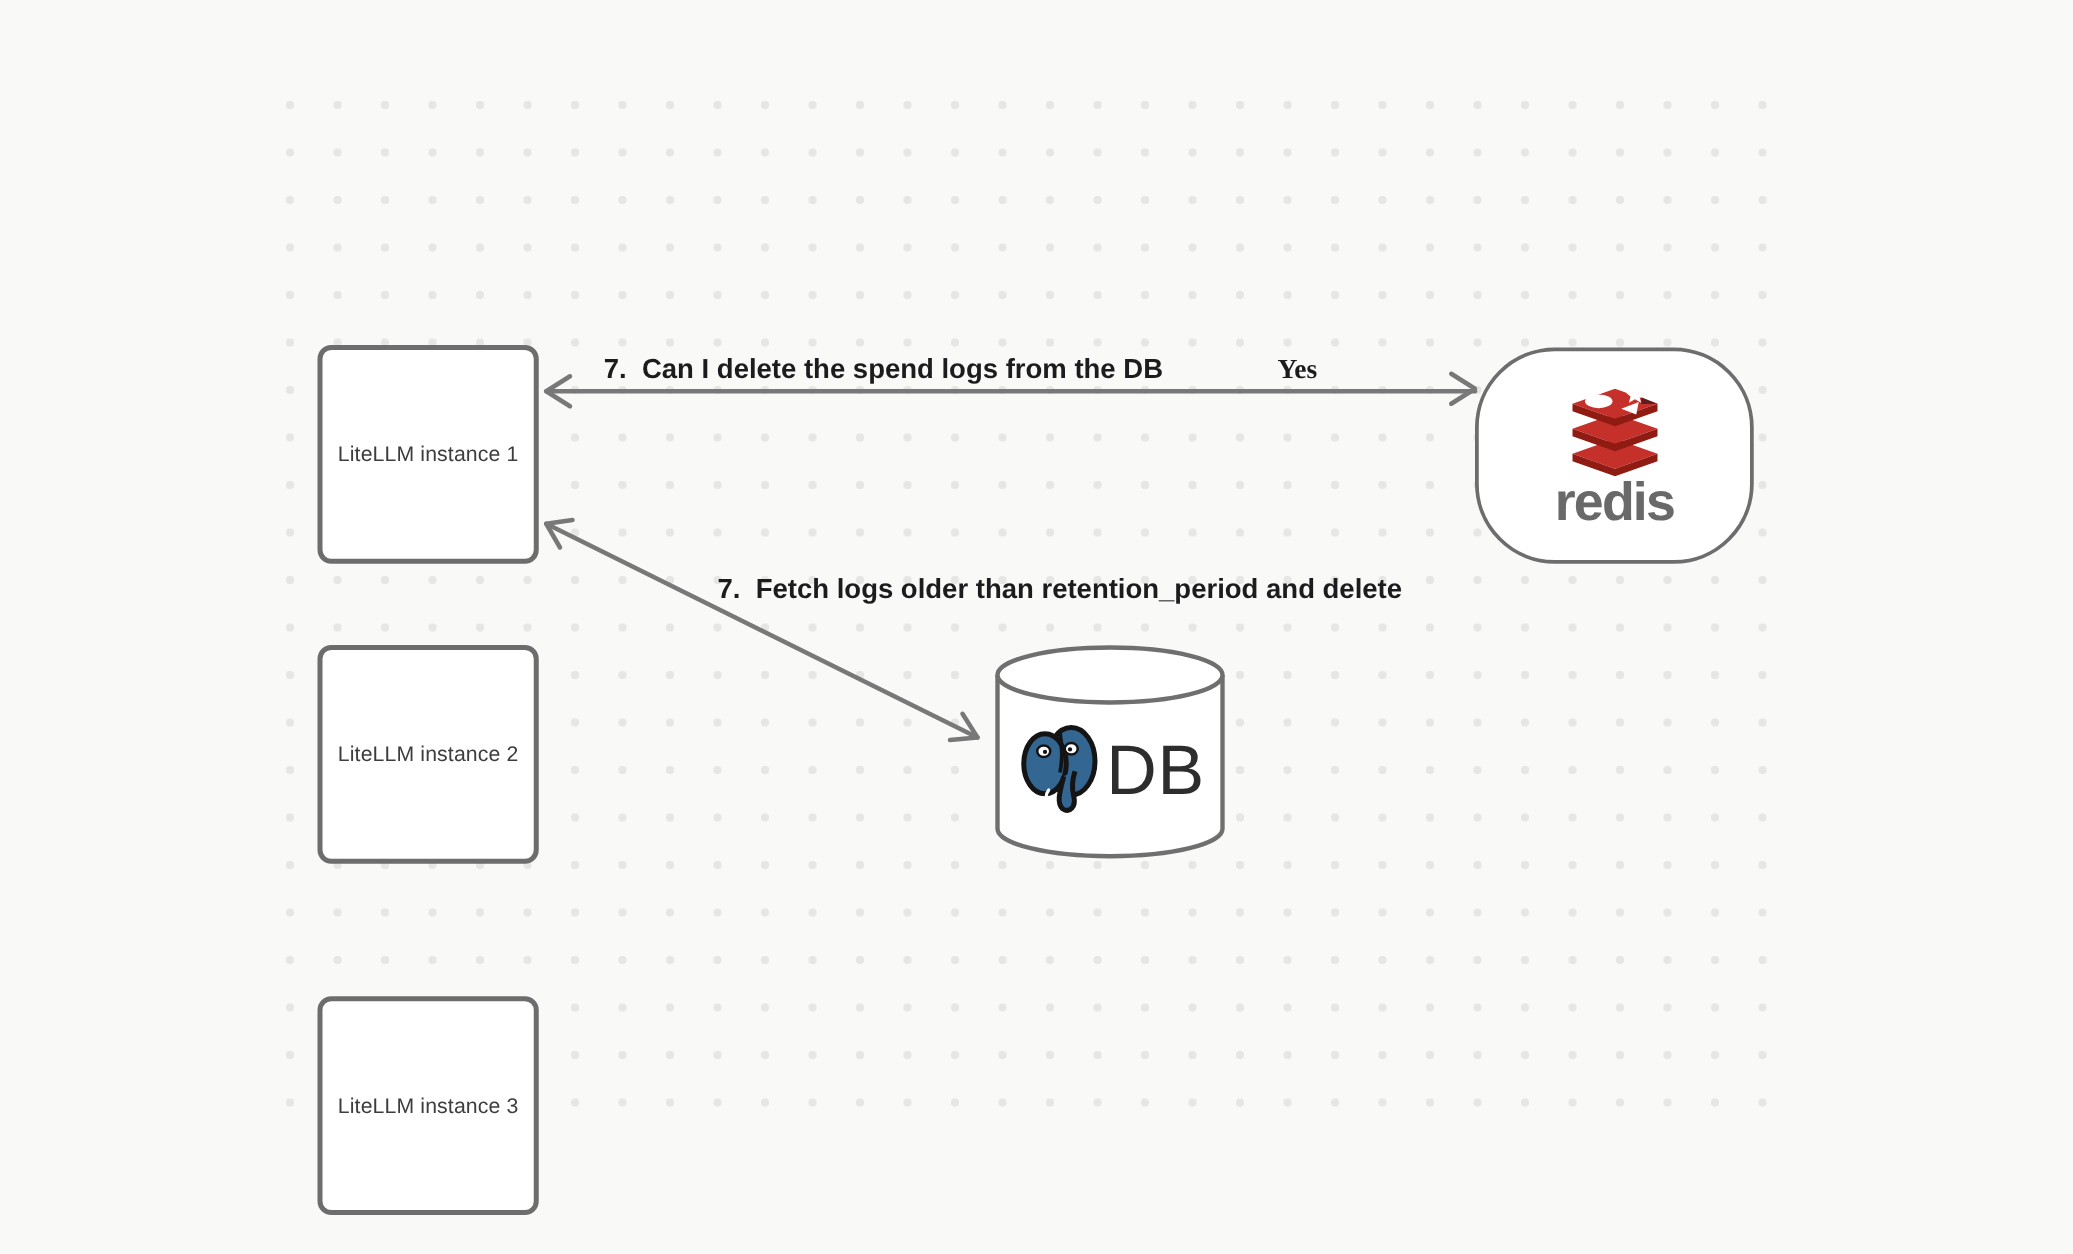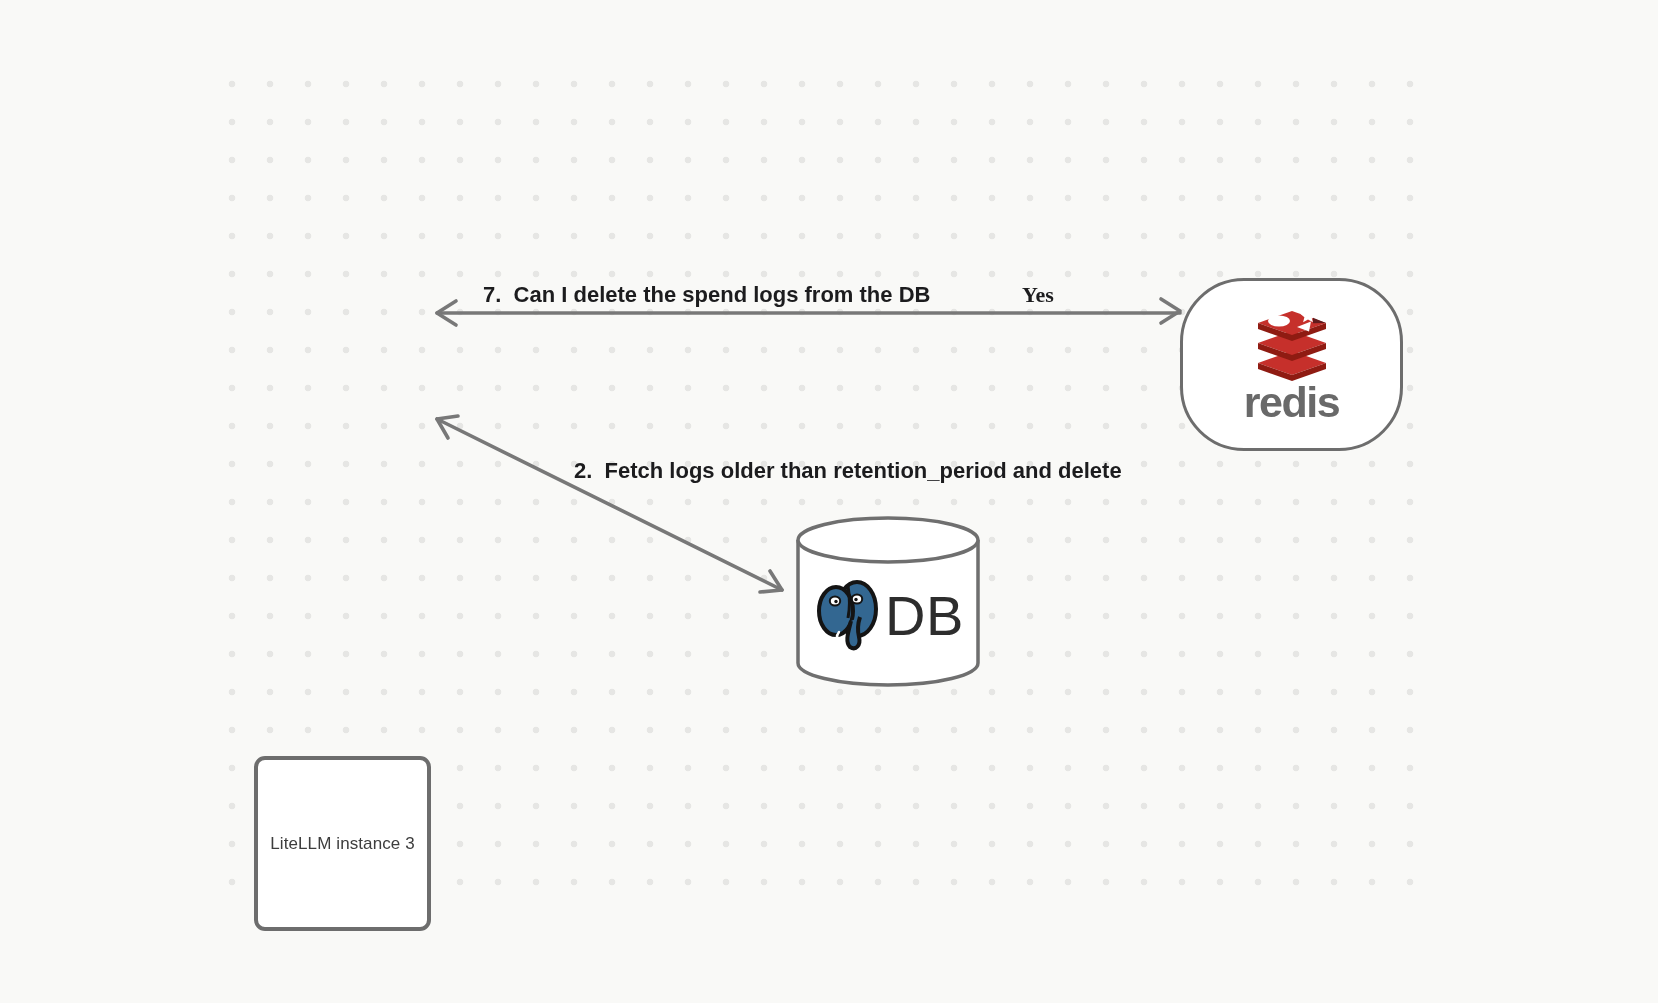--- a/index.html
+++ b/index.html
@@ -35,21 +35,21 @@
     background: #ffffff;
     border: 4px solid #6d6d6d;
     border-radius: 11px;
     display: flex; align-items: center; justify-content: center;
   }
   .inst-box .inst-label {
     font-size: 17px; color: #3d3d3d; letter-spacing: 0.1px;
   }
   #inst1 { top: 276px; }
   #inst2 { top: 516px; }
-  #inst3 { top: 756px; }
+  #inst3 { top: 797px; }
 
   
   .redis-node {
     position: absolute;
     left: 1180px; top: 278px;
     width: 223px; height: 173px;
     background: #ffffff;
     border: 3.5px solid #6d6d6d;
     border-radius: 64px;
     display: flex; flex-direction: column;
@@ -95,20 +95,26 @@
       <path class="edge-stroke" d="M1161,299 L1180,311 L1161,323"></path>
     </g>
 
     <g>
       <path class="edge-stroke" d="M437,419 L782,590"></path>
       <path class="edge-stroke" d="M458,416 L437,419 L448,438"></path>
       <path class="edge-stroke" d="M760,592 L782,590 L770,571"></path>
     </g>
   </svg>
 
+  <div class="inst-box" id="inst1">
+    <span class="inst-label">LiteLLM instance 1</span>
+  </div>
+  <div class="inst-box" id="inst2">
+    <span class="inst-label">LiteLLM instance 2</span>
+  </div>
   <div class="inst-box" id="inst3">
     <span class="inst-label">LiteLLM instance 3</span>
   </div>
 
   <div class="redis-node">
     <svg width="82" height="76" viewBox="0 0 82 76">
 
       <g transform="translate(1,42)">
         <path d="M40,2 L74,14 L40,26 L6,14 Z" fill="#c6302b"></path>
         <path d="M6,14 L6,20 L40,32 L74,20 L74,14 L40,26 Z" fill="#8f1b12"></path>
@@ -151,15 +157,15 @@
       <circle cx="24" cy="25.5" r="1.7" fill="#141414"></circle>
       <circle cx="44" cy="23.5" r="1.7" fill="#141414"></circle>
 
       <path d="M27,56 C24,60 24,64 28,66" fill="none" stroke="#ffffff" stroke-width="2.5" stroke-linecap="round"></path>
     </svg>
     <span class="db-label">DB</span>
   </div>
 
   <div class="edge-label" id="edge1-label">7.  Can I delete the spend logs from the DB</div>
   <div class="edge-label" id="edge1-answer">Yes</div>
-  <div class="edge-label" id="edge2-label">2.  Fetch logs older than retention_period and delete</div>
+  <div class="edge-label" id="edge2-label">7.  Fetch logs older than retention_period and delete</div>
 
 </div>
 
 </body></html>

